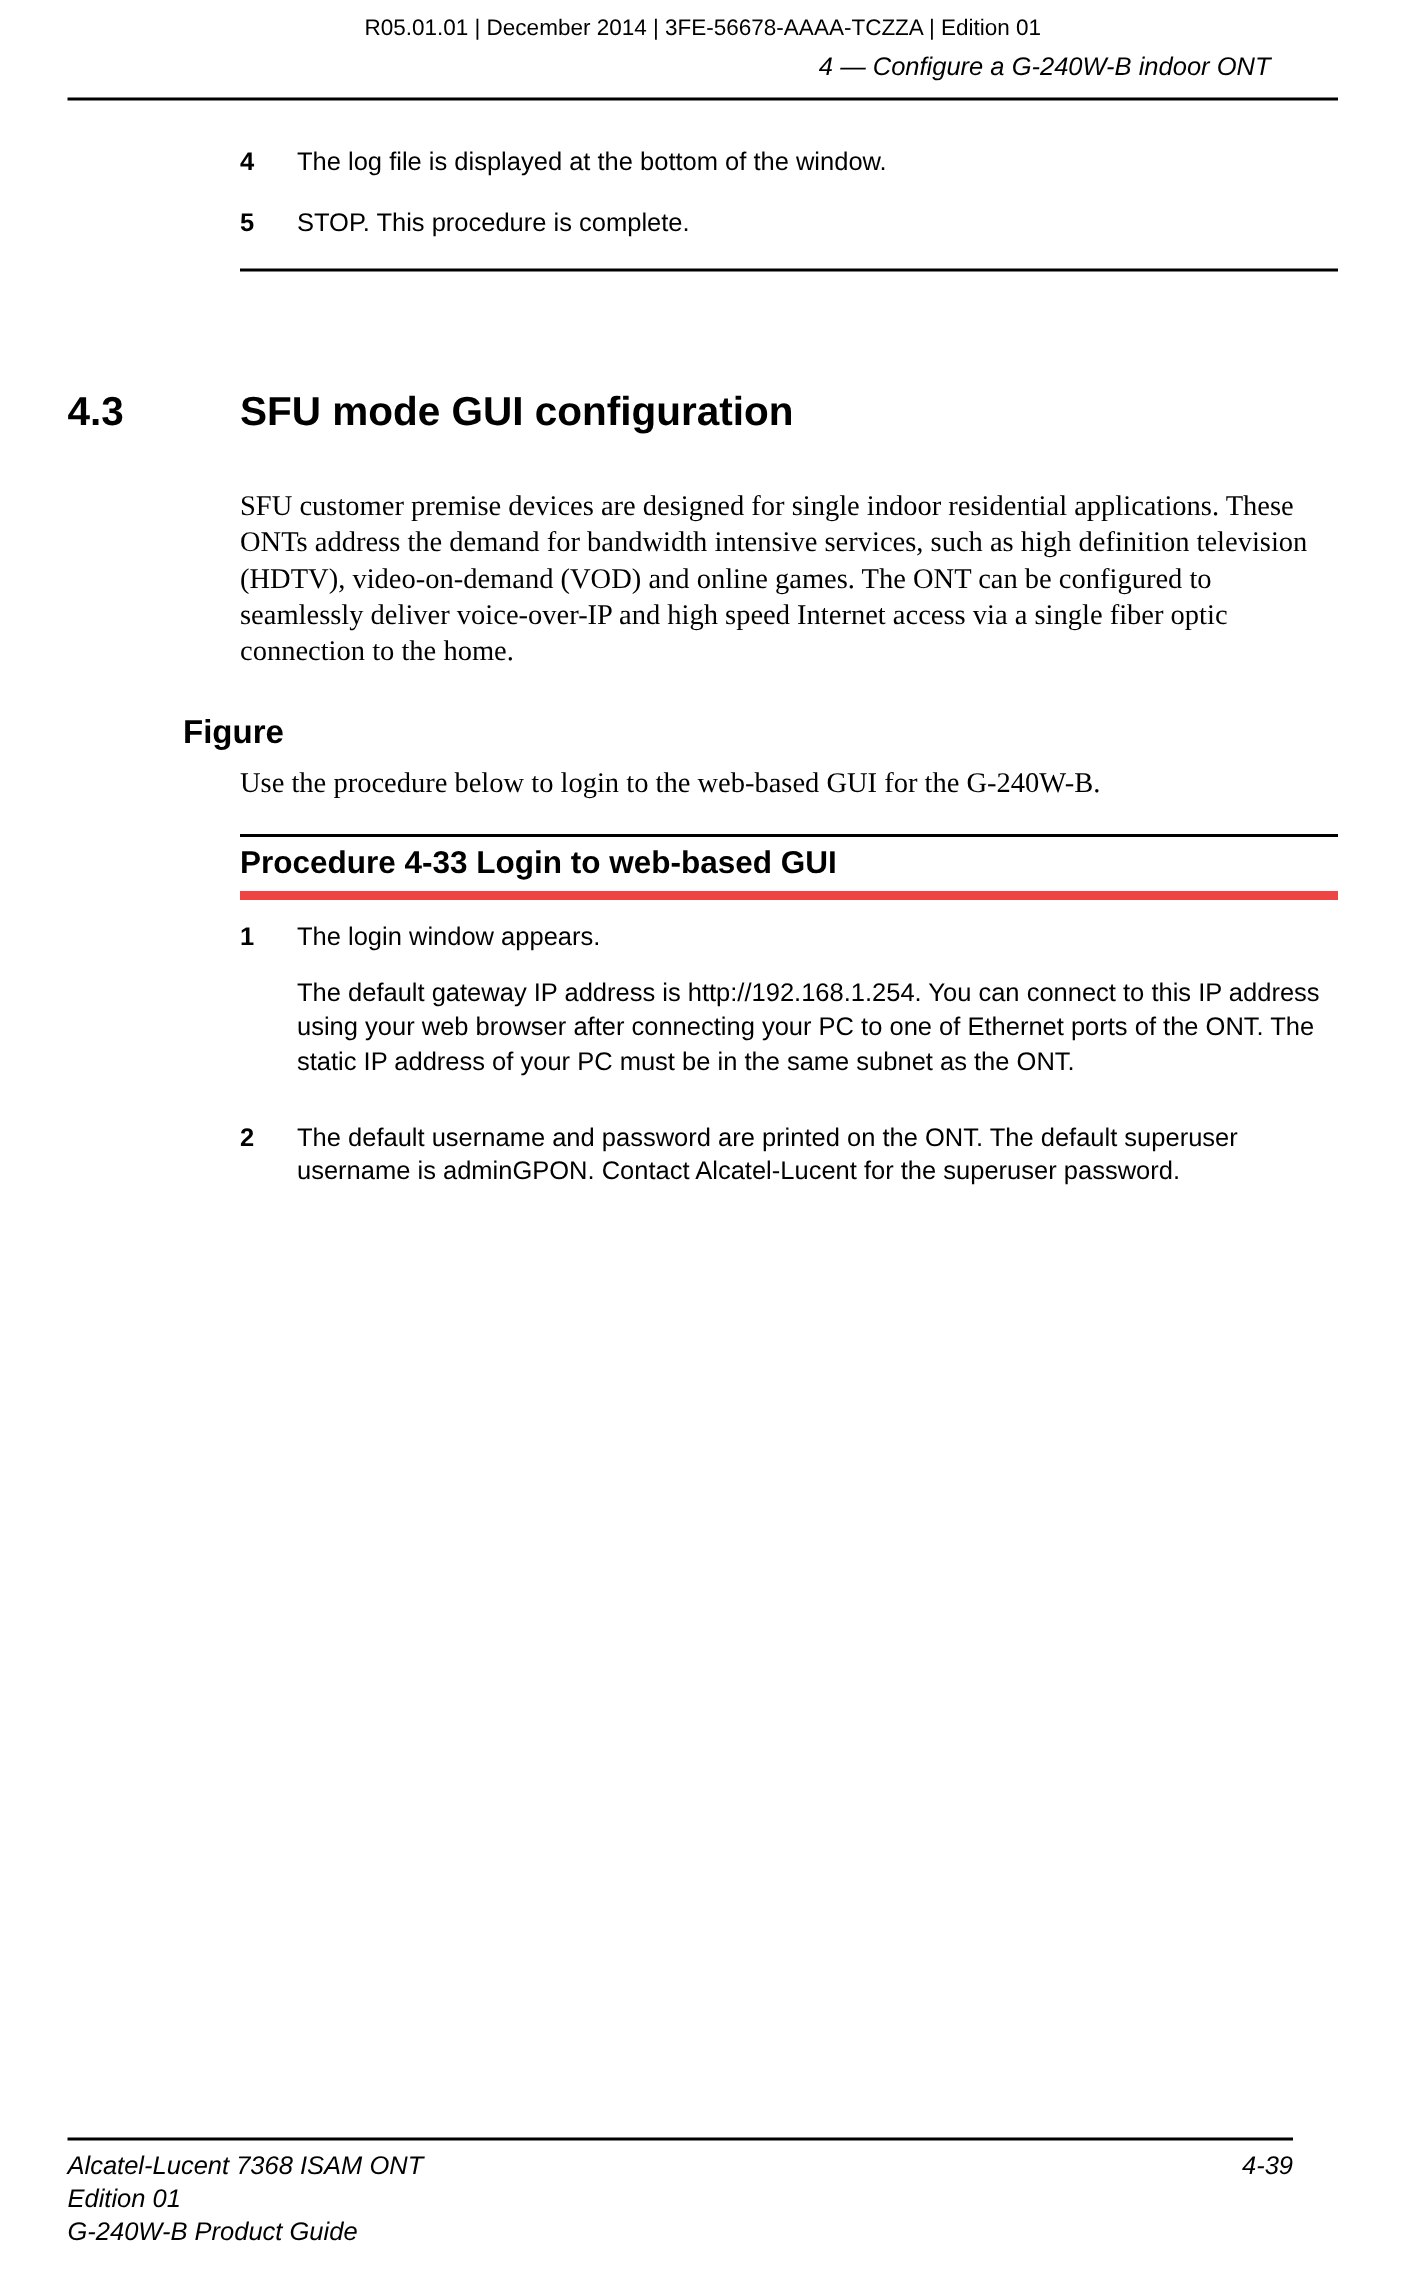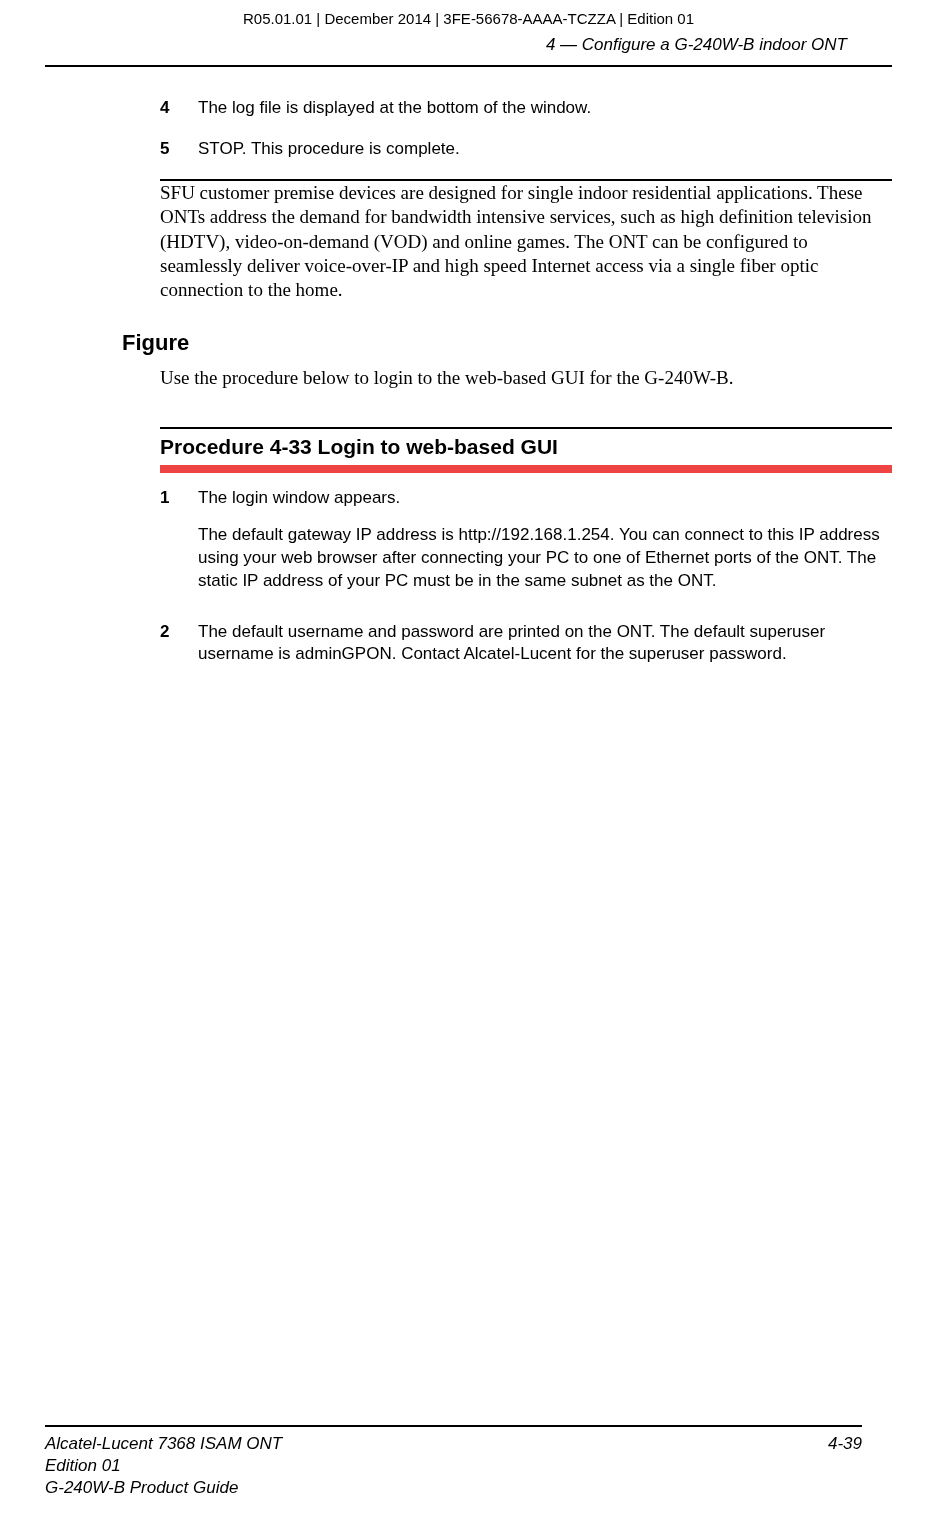--- a/index.html
+++ b/index.html
@@ -84,25 +84,25 @@
       font-weight: bold;
       font-size: 22px;
       margin-top: 28px;
       margin-bottom: 10px;
     }
     .proc-title {
       margin-left: 115px;
       font-family: 'Trebuchet MS', Verdana, sans-serif;
       font-weight: bold;
       font-size: 21px;
-      margin-top: 36px;
+      margin-top: 20px;
       padding-top: 6px;
       padding-bottom: 6px;
       border-top: 2px solid #000;
-      border-bottom: 8px solid #ef4444;
+      border-bottom: 6px solid #ef4444;
       margin-bottom: 14px;
     }
     .proc-step {
       display: flex;
       margin-left: 115px;
       font-family: 'Trebuchet MS', Verdana, sans-serif;
       font-size: 17px;
       line-height: 1.35;
       margin-bottom: 14px;
     }
@@ -150,20 +150,24 @@
     <div class="step-row">
       <div class="step-num">4</div>
       <div class="step-text">The log file is displayed at the bottom of the window.</div>
     </div>
     <div class="step-row">
       <div class="step-num">5</div>
       <div class="step-text">STOP. This procedure is complete.</div>
     </div>
     <hr class="section-rule">
 
+    <div class="section-row">
+      <div class="section-num">4.3</div>
+      <div class="section-title">SFU mode GUI configuration</div>
+    </div>
 
     <p class="body-para">SFU customer premise devices are designed for single indoor residential applications. These ONTs address the demand for bandwidth intensive services, such as high definition television (HDTV), video-on-demand (VOD) and online games. The ONT can be configured to seamlessly deliver voice-over-IP and high speed Internet access via a single fiber optic connection to the home.</p>
 
     <div class="sub-head">Figure</div>
     <p class="body-para">Use the procedure below to login to the web-based GUI for the G-240W-B.</p>
 
     <div class="proc-title">Procedure 4-33  Login to web-based GUI</div>
 
     <div class="proc-step">
       <div class="step-num">1</div>

